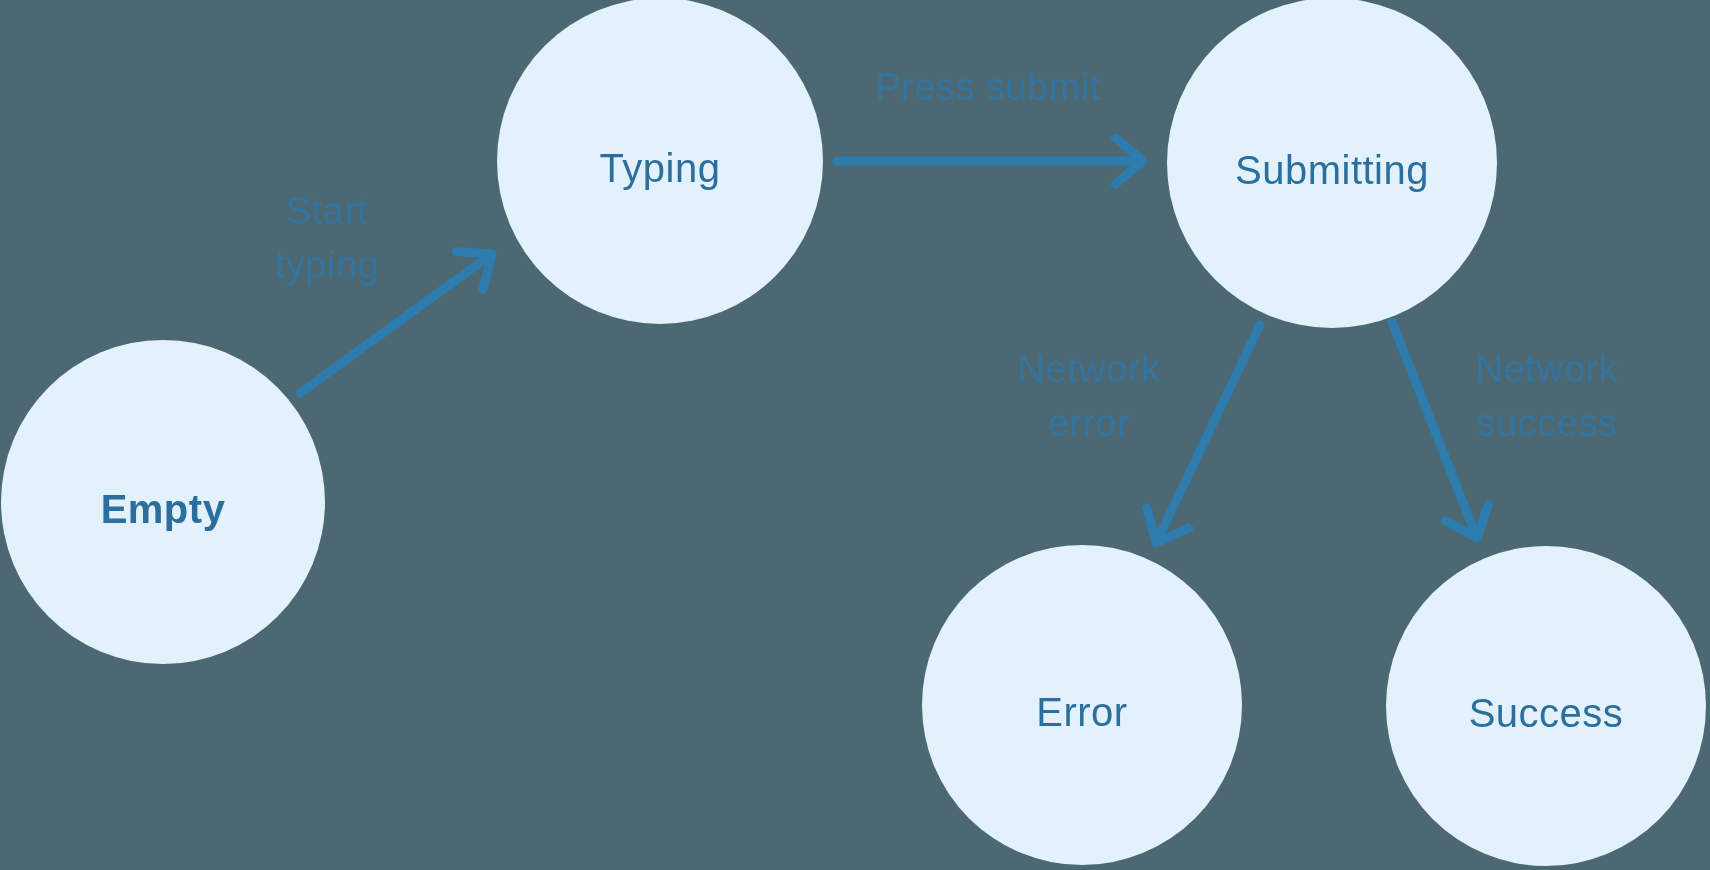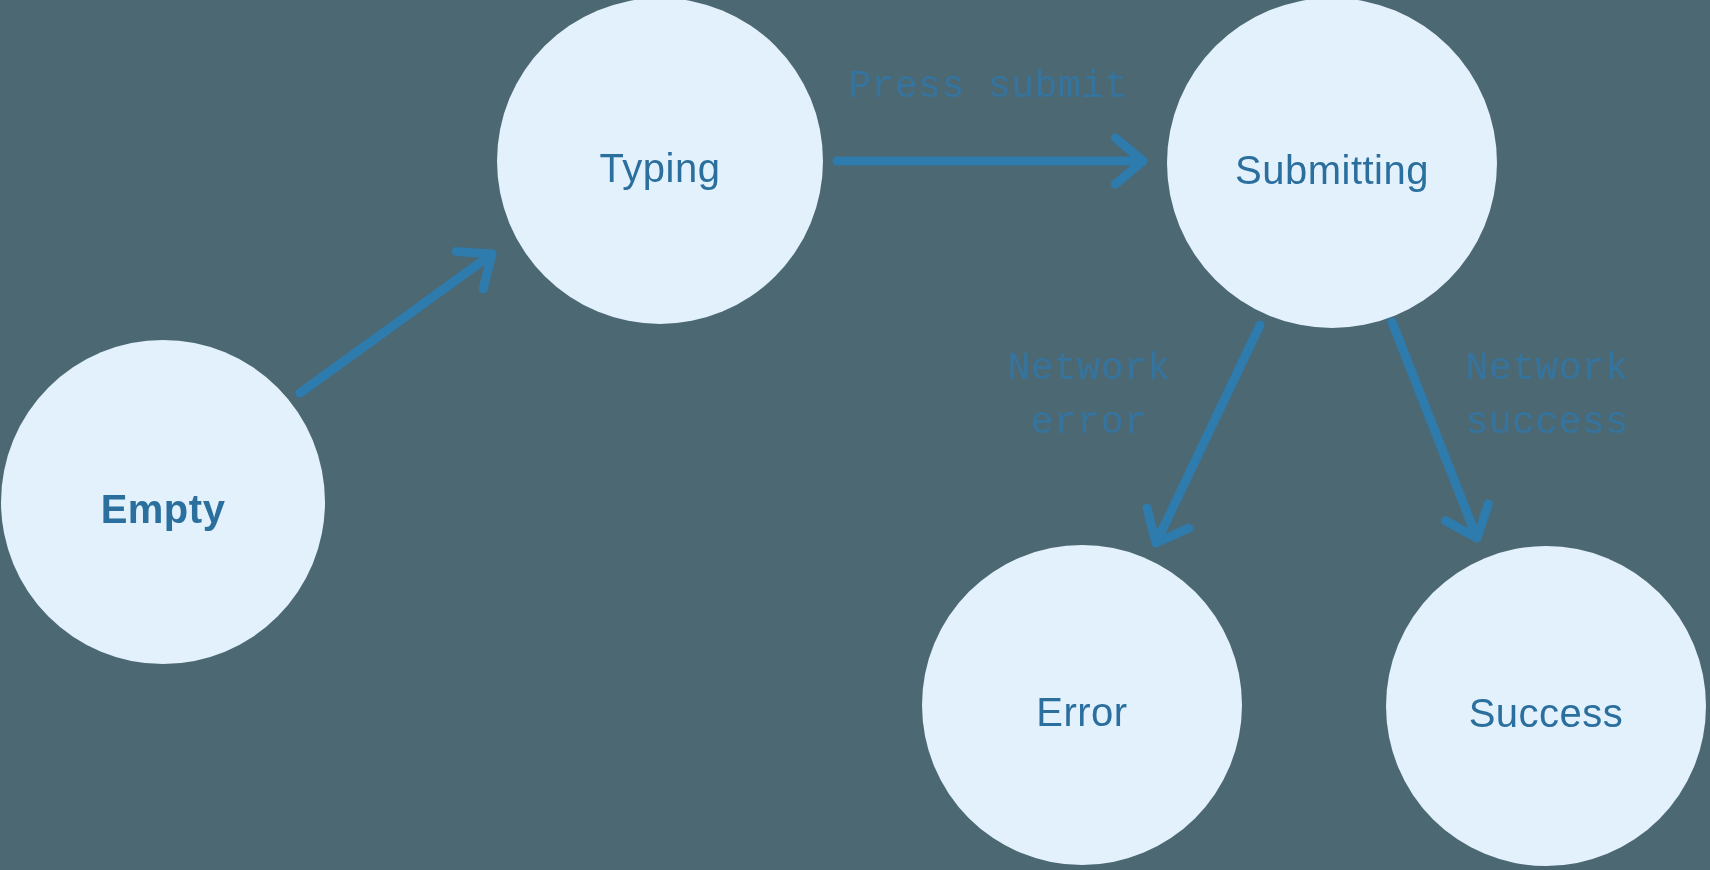--- a/index.html
+++ b/index.html
@@ -53,21 +53,20 @@
     transform: translate(-50%, -50%);
     text-align: center;
     color: var(--edge-text, #35749F);
     font-size: 38px;
     letter-spacing: 0.5px;
     line-height: 54px;
     white-space: nowrap;
   }
   .edge-label .line {
     display: block;
-    font-family: Liberation Mono, monospace;
   }
   .edge-label .line:empty {
     display: none;
   }
 </style>
 </head>
 <body>
 
 <div class="stage">
 
@@ -87,20 +86,24 @@
   <div class="node" style="left: 1167px; top: -2px; width: 330px; height: 330px;">
     <span class="node-label">Submitting</span>
   </div>
   <div class="node" style="left: 922px; top: 545px; width: 320px; height: 320px;">
     <span class="node-label">Error</span>
   </div>
   <div class="node" style="left: 1386px; top: 546px; width: 320px; height: 320px;">
     <span class="node-label">Success</span>
   </div>
 
+  <div class="edge-label" style="left: 327px; top: 238px;">
+    <span class="line">Start</span>
+    <span class="line">typing</span>
+  </div>
   <div class="edge-label" style="left: 988px; top: 87px;">
     <span class="line">Press submit</span>
   </div>
   <div class="edge-label" style="left: 1089px; top: 396px;">
     <span class="line">Network</span>
     <span class="line">error</span>
   </div>
   <div class="edge-label" style="left: 1547px; top: 396px;">
     <span class="line">Network</span>
     <span class="line">success</span>

